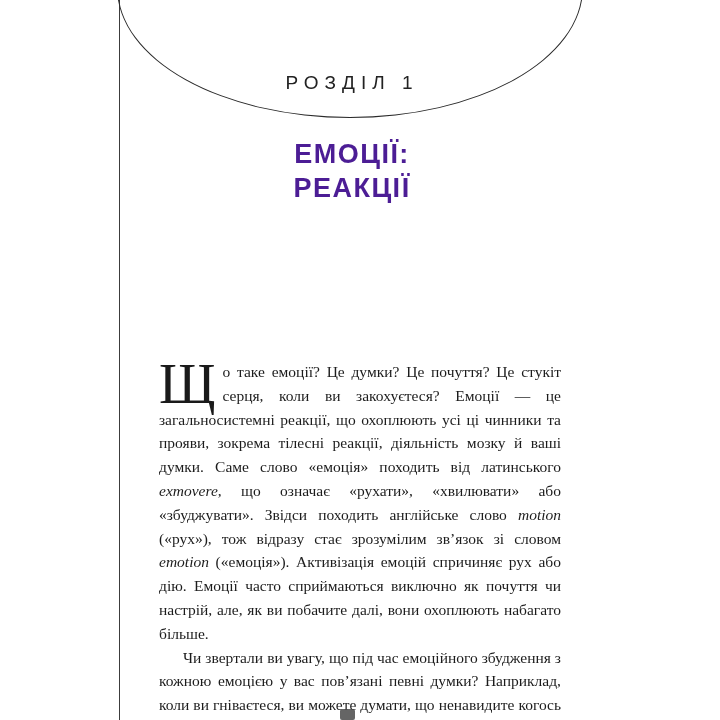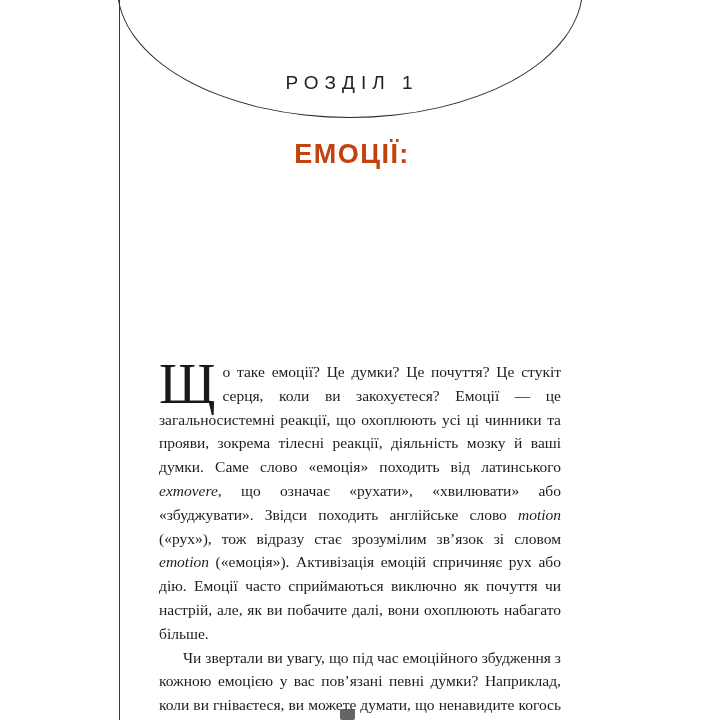--- a/index.html
+++ b/index.html
@@ -55,21 +55,21 @@
   }
   .chapter-title {
     position: absolute;
     left: 0;
     top: 137px;
     width: 100%;
     font-size: 27px;
     font-weight: 700;
     letter-spacing: 1.5px;
     line-height: 34px;
-    color: #c2410c;
+    color: #4c1d95;
   }
   .body-text {
     position: absolute;
     left: 159px;
     top: 360px;
     width: 402px;
     font-size: 15.5px;
     line-height: 23.8px;
     text-align: justify;
     color: #1c1c1c;
@@ -104,20 +104,21 @@
 <div class="page">
 
   <div class="page-edge-line"></div>
 
   <div class="ornament-ellipse"></div>
 
   <div class="heading-zone">
     <div class="chapter-label">РОЗДІЛ 1</div>
     <div class="chapter-title">
       <div>ЕМОЦІЇ:</div>
+      <div>РЕАКЦІЇ</div>
     </div>
   </div>
 
   <div class="body-text">
     <p>
       <span class="dropcap">Щ</span><span><span>о таке емоції? Це думки? Це почуття? Це стукіт серця, коли ви закохуєтеся? Емоції — це загальносистемні реакції, що охоплюють усі ці чинники та прояви, зокрема тілесні реакції, діяльність мозку й ваші думки. Саме слово «емоція» походить від латинського </span><span style="font-style: italic;">exmovere</span><span>, що означає «рухати», «хвилювати» або «збуджувати». Звідси походить англійське слово </span><span style="font-style: italic;">motion</span><span> («рух»), тож відразу стає зрозумілим зв’язок зі словом </span><span style="font-style: italic;">emotion</span><span> («емоція»). Активізація емоцій спричиняє рух або дію. Емоції часто сприймаються виключно як почуття чи настрій, але, як ви побачите далі, вони охоплюють набагато більше.</span></span>
     </p>
     <p class="indented">Чи звертали ви увагу, що під час емоційного збудження з кожною емоцією у вас пов’язані певні думки? Наприклад, коли ви гніваєтеся, ви можете думати, що ненавидите когось або якусь ситуацію. Або ж думати: «Це так несправедливо. Я в небезпеці. Вони проти мене». У наступному розділі ми</p>
   </div>
 

